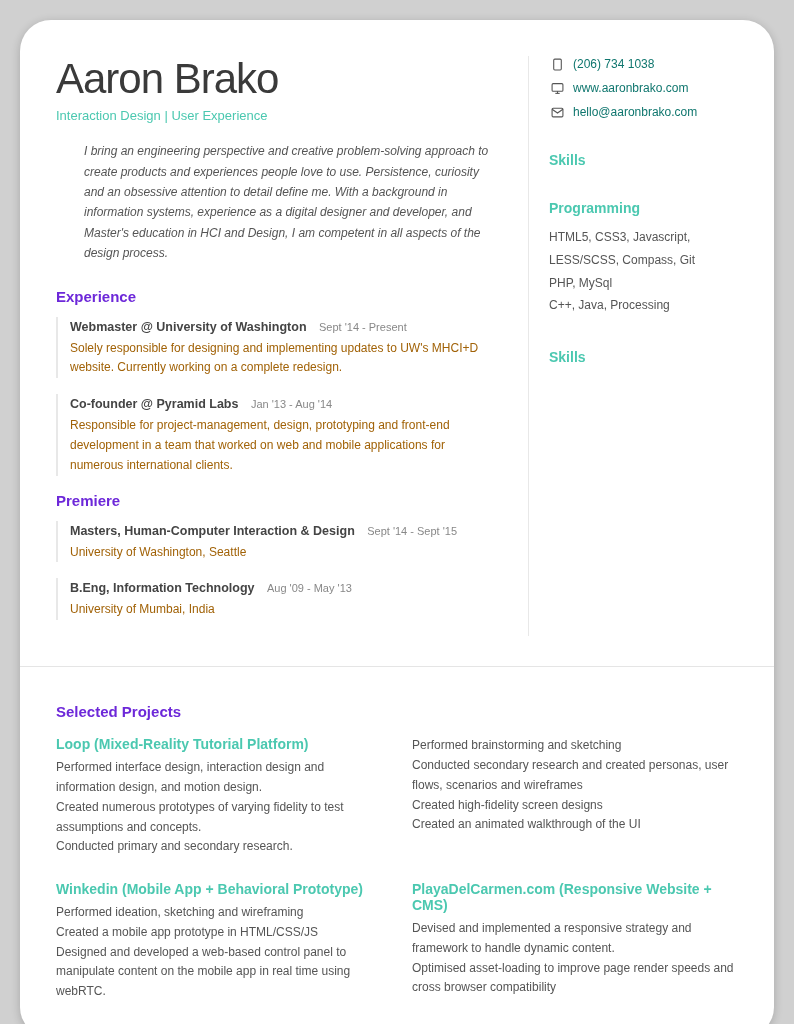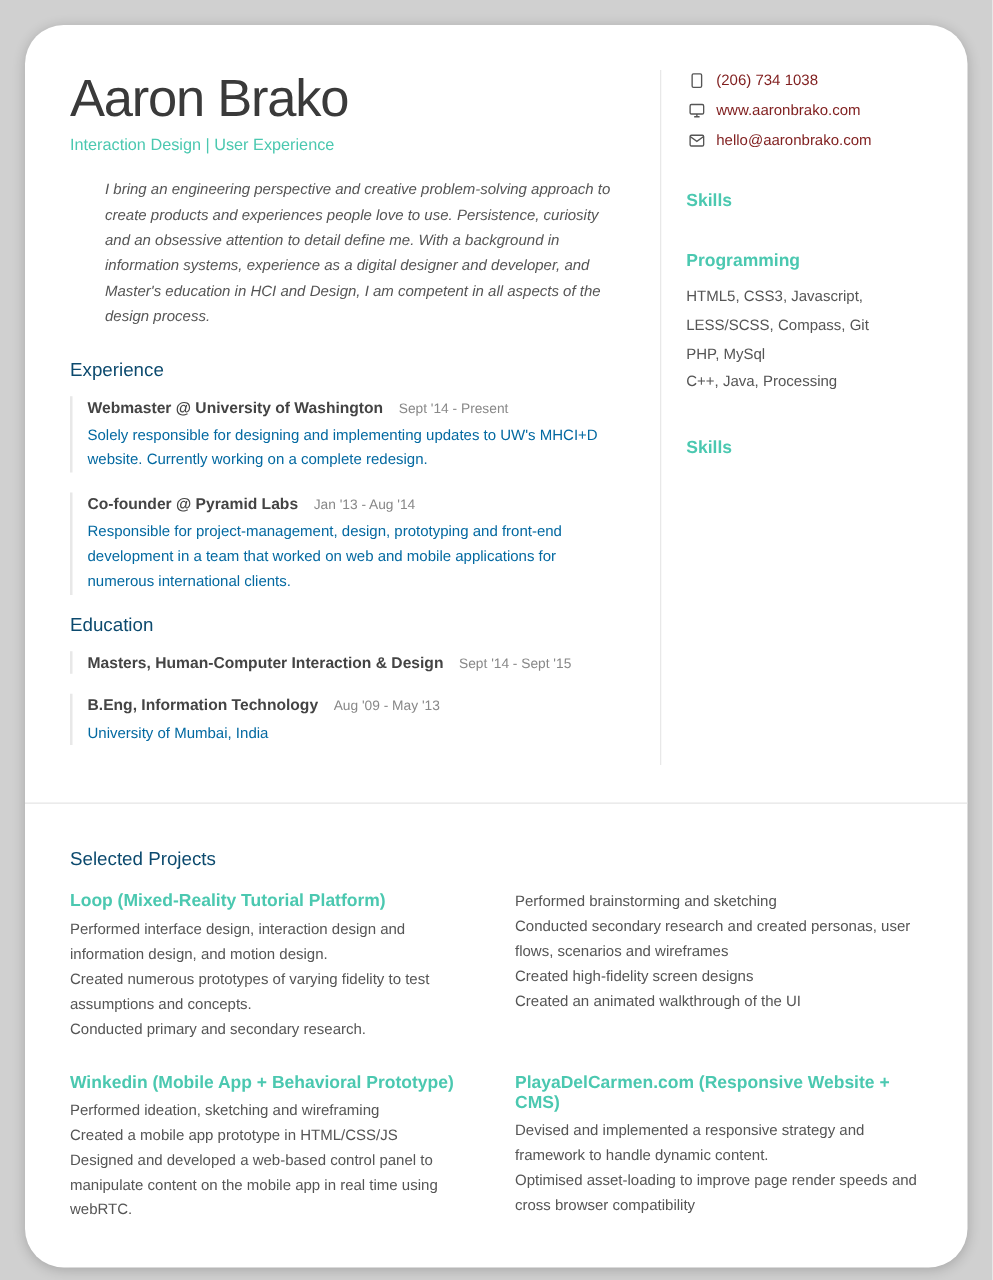--- a/index.html
+++ b/index.html
@@ -49,22 +49,22 @@
     .bio {
       font-size: 12px;
       color: #555;
       line-height: 1.7;
       font-style: italic;
       margin-bottom: 24px;
       margin-left: 28px;
     }
     .section-title {
       font-size: 15px;
-      font-weight: 400;
-      color: #0c4a6e;
+      font-weight: 700;
+      color: #6d28d9;
       margin-bottom: 12px;
       margin-top: 8px;
     }
     .experience-item, .education-item {
       margin-bottom: 16px;
       padding-left: 12px;
       border-left: 2px solid #e8e8e8;
     }
     .job-title {
       font-size: 12.5px;
@@ -72,27 +72,27 @@
       color: #444;
       display: inline;
     }
     .job-date {
       font-size: 11px;
       color: #888;
       margin-left: 8px;
     }
     .job-desc {
       font-size: 12px;
-      color: #0369a1;
+      color: #a16207;
       line-height: 1.65;
       margin-top: 4px;
     }
     .contact-item {
       font-size: 12px;
-      color: #7f1d1d;
+      color: #0f766e;
       margin-bottom: 8px;
       display: flex;
       align-items: center;
       gap: 8px;
     }
     .contact-icon {
       width: 16px;
       height: 16px;
       display: inline-flex;
       align-items: center;
@@ -158,25 +158,26 @@
         <span class="job-date">Sept '14 - Present</span>
         <div class="job-desc">Solely responsible for designing and implementing updates to UW's MHCI+D website. Currently working on a complete redesign.</div>
       </div>
 
       <div class="experience-item">
         <span class="job-title">Co-founder @ Pyramid Labs</span>
         <span class="job-date">Jan '13 - Aug '14</span>
         <div class="job-desc">Responsible for project-management, design, prototyping and front-end development in a team that worked on web and mobile applications for numerous international clients.</div>
       </div>
 
-      <div class="section-title">Education</div>
+      <div class="section-title">Premiere</div>
 
       <div class="education-item">
         <span class="job-title">Masters, Human-Computer Interaction &amp; Design</span>
         <span class="job-date">Sept '14 - Sept '15</span>
+        <div class="job-desc">University of Washington, Seattle</div>
       </div>
 
       <div class="education-item">
         <span class="job-title">B.Eng, Information Technology</span>
         <span class="job-date">Aug '09 - May '13</span>
         <div class="job-desc">University of Mumbai, India</div>
       </div>
     </div>
 
     <div class="right-col">

